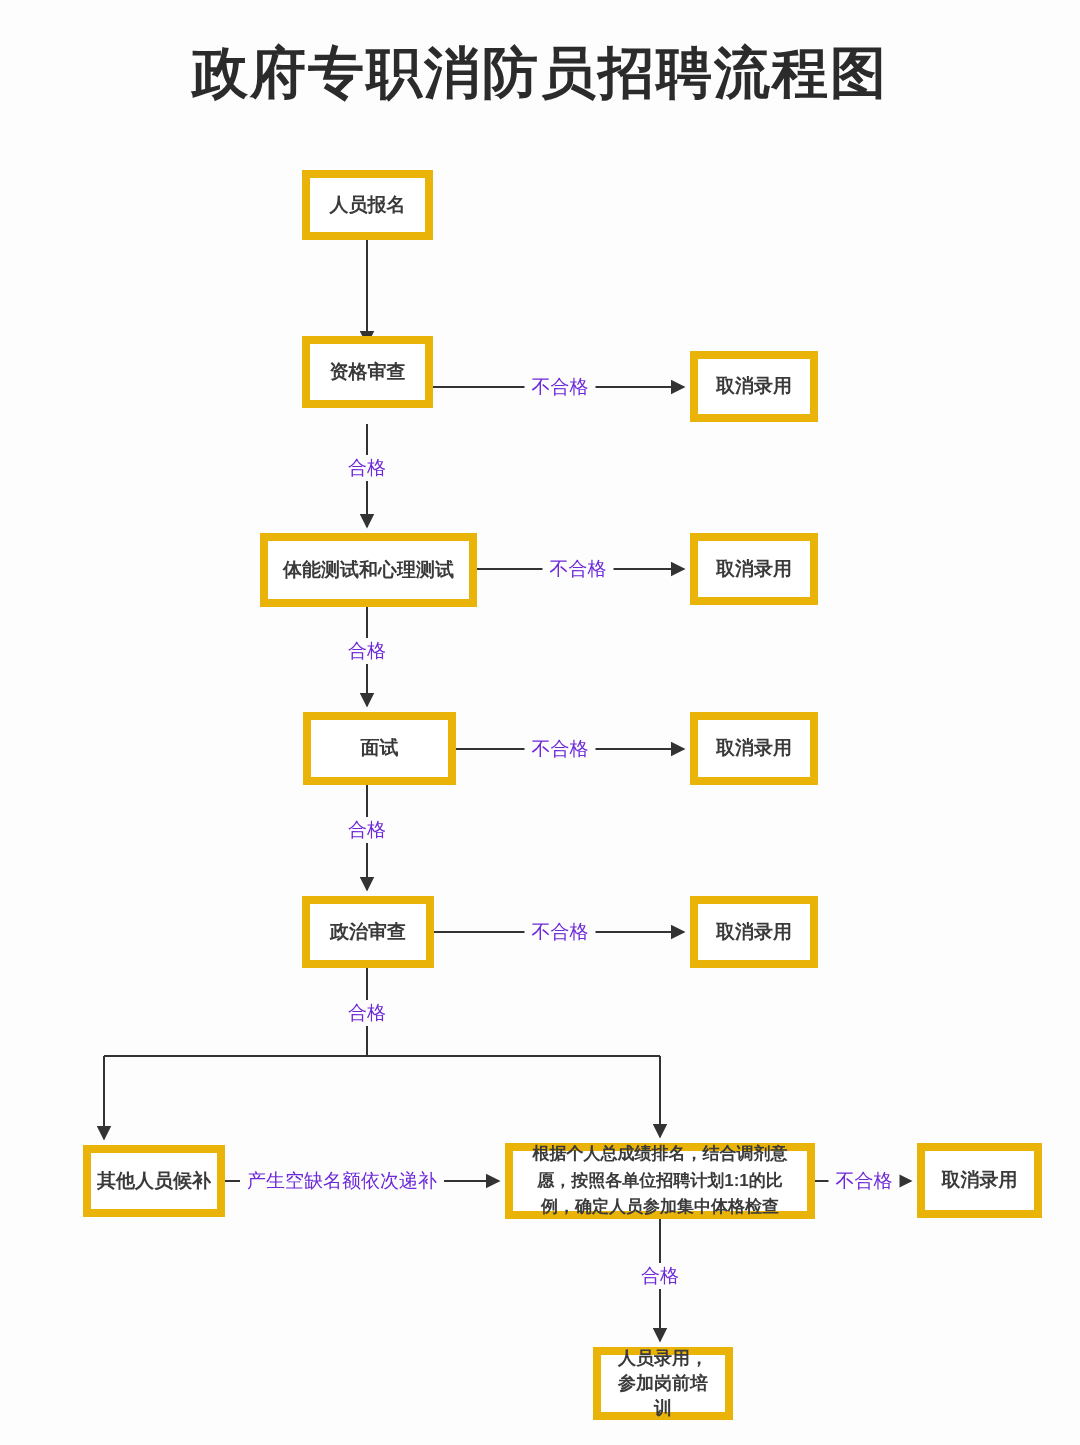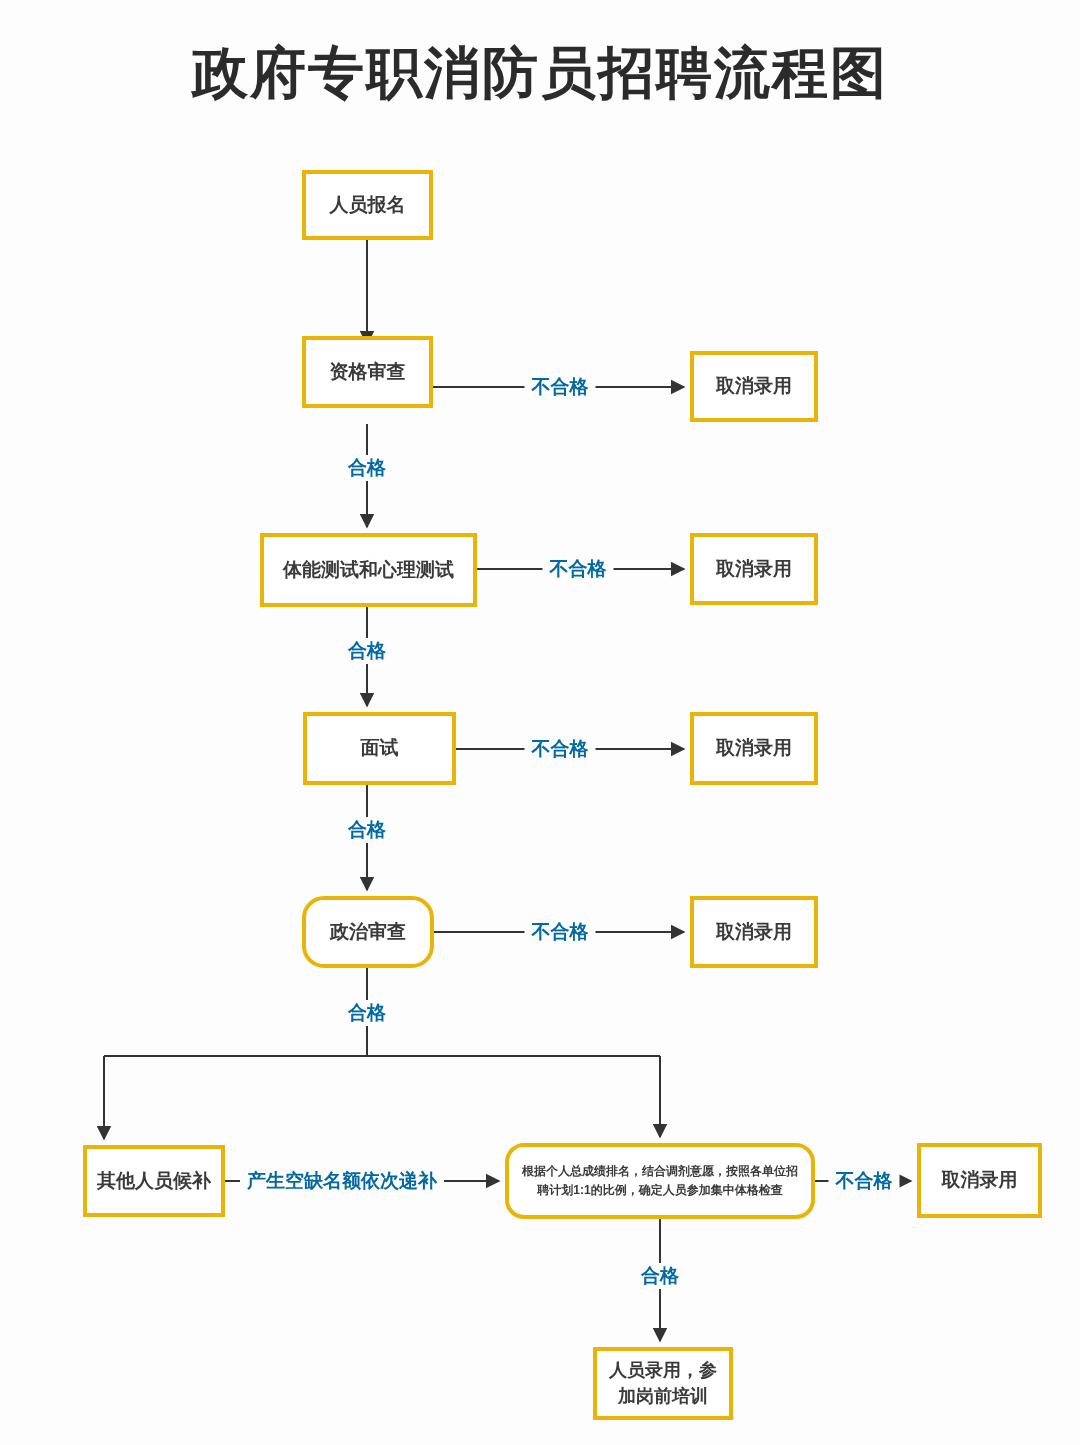--- a/index.html
+++ b/index.html
@@ -31,48 +31,47 @@
     position: absolute;
     left: 0;
     top: 0;
     width: 1080px;
     height: 1445px;
   }
   .node {
     position: absolute;
     box-sizing: border-box;
     background: #ffffff;
-    border: 4px solid #eab308;
+    border: 8px solid #eab308;
     display: flex;
     align-items: center;
     justify-content: center;
     text-align: center;
     font-weight: 700;
     font-size: 19px;
     color: #3a3a3a;
     line-height: 1.4;
   }
   .node.small-text {
-    font-size: 12px;
+    font-size: 17px;
     line-height: 1.55;
     padding: 4px 10px;
-    border-radius: 19px;
   }
   .node.two-line {
     font-size: 18px;
     padding: 4px 12px;
   }
   .edge-label {
     position: absolute;
     transform: translate(-50%, -50%);
     background: #fdfdfd;
     padding: 0 7px;
-    font-weight: 700;
+    font-weight: 400;
     font-size: 19px;
-    color: #0369a1;
+    color: #6d28d9;
     white-space: nowrap;
   }
 </style>
 </head>
 <body>
 
 <div class="canvas">
 
   <div class="page-title">政府专职消防员招聘流程图</div>
 
@@ -116,21 +115,21 @@
   </svg>
 
   <div class="node" style="left:302px; top:170px; width:131px; height:70px;">人员报名</div>
 
   <div class="node" style="left:302px; top:336px; width:131px; height:72px;">资格审查</div>
 
   <div class="node" style="left:260px; top:533px; width:217px; height:74px;">体能测试和心理测试</div>
 
   <div class="node" style="left:303px; top:712px; width:153px; height:73px;">面试</div>
 
-  <div class="node" style="left:302px; top:896px; width:132px; height:72px;border-radius:22px;">政治审查</div>
+  <div class="node" style="left:302px; top:896px; width:132px; height:72px;">政治审查</div>
 
   <div class="node" style="left:690px; top:351px; width:128px; height:71px;">取消录用</div>
 
   <div class="node" style="left:690px; top:533px; width:128px; height:72px;">取消录用</div>
 
   <div class="node" style="left:690px; top:712px; width:128px; height:73px;">取消录用</div>
 
   <div class="node" style="left:690px; top:896px; width:128px; height:72px;">取消录用</div>
 
   <div class="node" style="left:917px; top:1143px; width:125px; height:75px;">取消录用</div>

